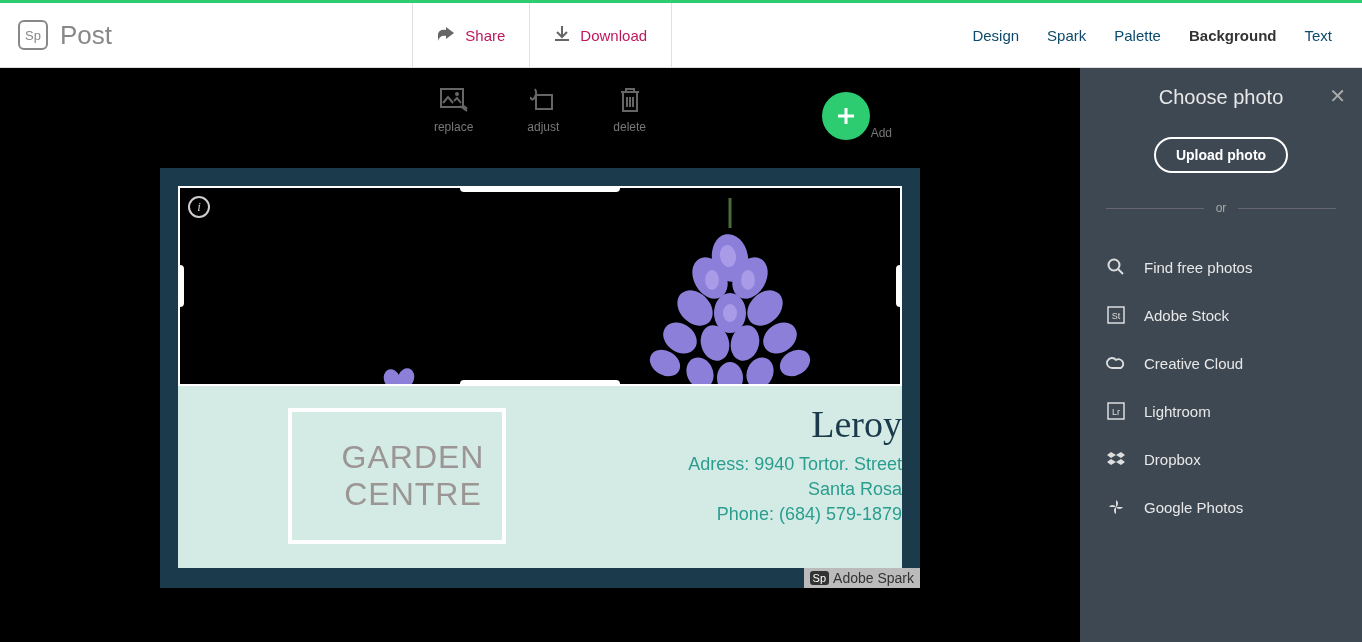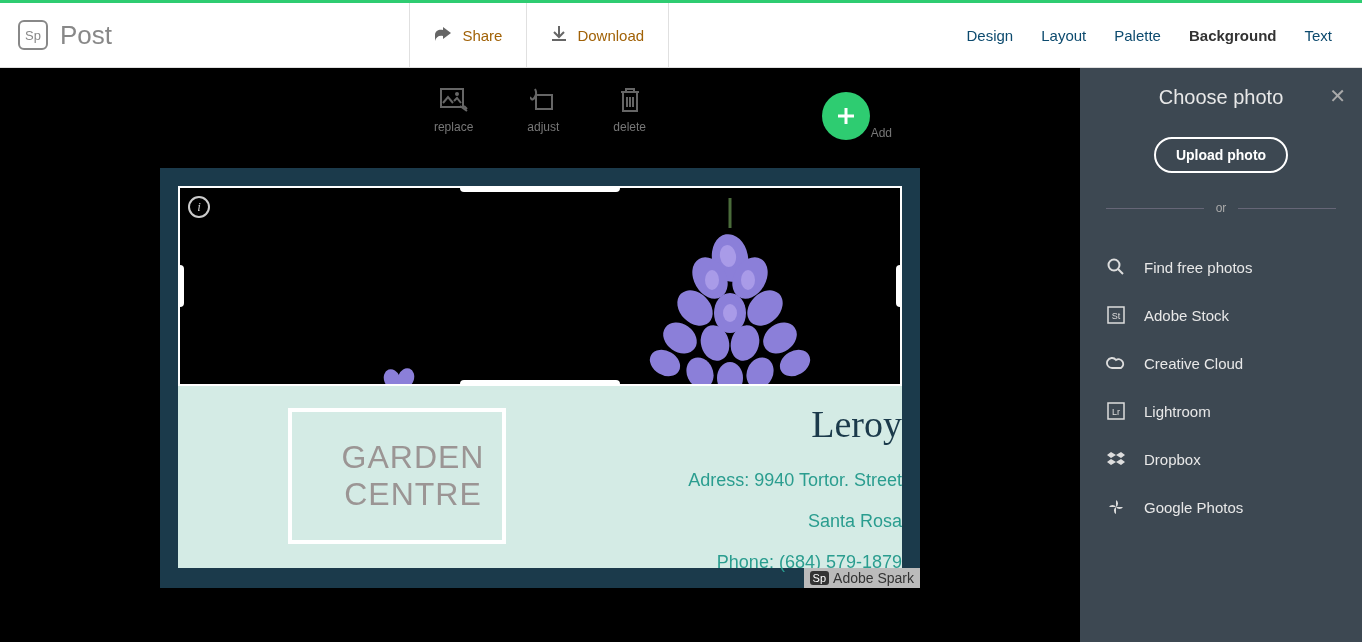--- a/index.html
+++ b/index.html
@@ -3,21 +3,21 @@
 <meta charset="utf-8">
 <style>
   * { margin: 0; padding: 0; box-sizing: border-box; }
   body { font-family: -apple-system, BlinkMacSystemFont, "Segoe UI", Arial, sans-serif; background: #f0f0f0; width: 1362px; height: 642px; overflow: hidden; }
   .topbar-accent { height: 3px; background: #2ecc71; }
   .header { height: 65px; background: #fff; display: flex; align-items: center; border-bottom: 1px solid #e0e0e0; }
   .logo-area { display: flex; align-items: center; gap: 12px; padding-left: 18px; }
   .logo-box { width: 30px; height: 30px; border: 2px solid #888; border-radius: 6px; display: flex; align-items: center; justify-content: center; font-size: 13px; color: #888; font-weight: 500; }
   .app-title { font-size: 26px; color: #888; font-weight: 300; }
   .header-center { margin-left: auto; display: flex; height: 100%; }
-  .header-center-btn { display: flex; align-items: center; gap: 10px; padding: 0 24px; border-left: 1px solid #e0e0e0; cursor: pointer; color: #a16207; font-size: 15px; }
+  .header-center-btn { display: flex; align-items: center; gap: 10px; padding: 0 24px; border-left: 1px solid #e0e0e0; cursor: pointer; color: #be185d; font-size: 15px; }
   .header-center-btn:last-child { border-right: 1px solid #e0e0e0; }
   .tabs { margin-left: auto; display: flex; gap: 28px; padding-right: 30px; }
   .tab { color: #0c4a6e; font-size: 15px; cursor: pointer; }
   .tab.active { color: #333; font-weight: 600; }
   .main { display: flex; height: calc(100% - 68px); }
   .canvas-area { flex: 1; position: relative; background: #000000; }
   .canvas-toolbar { display: flex; justify-content: center; align-items: flex-start; gap: 54px; padding-top: 18px; position: relative; }
   .tool-btn { display: flex; flex-direction: column; align-items: center; gap: 6px; cursor: pointer; color: #666; }
   .tool-icon { width: 28px; height: 28px; display: flex; align-items: center; justify-content: center; }
   .tool-label { font-size: 12px; color: #777; }
@@ -32,21 +32,21 @@
   .handle-h.top { top: -4px; }
   .handle-h.bottom { bottom: -4px; }
   .handle-v { position: absolute; width: 8px; height: 42px; background: #fff; border-radius: 4px; top: 50%; transform: translateY(-50%); }
   .handle-v.left { left: -4px; }
   .handle-v.right { right: -4px; }
   .canvas-lower { display: flex; height: 182px; background: #d4ebe5; margin-top: 0; }
   .card-box { margin: 22px 0 0 110px; width: 218px; height: 136px; border: 4px solid #fff; display: flex; flex-direction: column; align-items: center; justify-content: center; padding-left: 32px; }
   .card-line { font-size: 32px; color: #9b9594; letter-spacing: 1px; font-weight: 400; }
   .contact-box { flex: 1; display: flex; flex-direction: column; align-items: flex-end; padding-top: 16px; }
   .contact-name { font-family: "Brush Script MT", cursive; font-size: 38px; color: #1b3a4b; margin-bottom: 4px; }
-  .contact-line { color: #2a9d8f; font-size: 18px; margin-top: 20px; }
+  .contact-line { color: #2a9d8f; font-size: 18px; margin-top: 4px; }
   .watermark { position: absolute; right: 0; bottom: 0; background: #bbb; color: #333; font-size: 14px; padding: 2px 6px; display: flex; align-items: center; gap: 4px; }
   .watermark-box { background: #333; color: #fff; font-size: 11px; padding: 1px 3px; border-radius: 3px; }
   .sidebar { width: 282px; background: #3d4852; color: #fff; padding: 18px 0; position: relative; }
   .sidebar-title { text-align: center; font-size: 20px; font-weight: 300; color: #e8e8e8; }
   .sidebar-close { position: absolute; right: 16px; top: 16px; font-size: 20px; color: #aaa; cursor: pointer; }
   .upload-btn { display: block; margin: 28px auto 0; padding: 8px 20px; border: 2px solid #fff; border-radius: 20px; background: transparent; color: #fff; font-size: 14px; font-weight: 600; cursor: pointer; text-align: center; }
   .divider-row { display: flex; align-items: center; gap: 12px; margin: 28px 26px; }
   .divider-line { flex: 1; height: 1px; background: #667; }
   .divider-text { font-size: 12px; color: #aaa; }
   .source-list { display: flex; flex-direction: column; }
@@ -73,21 +73,21 @@
     </div>
     <div class="header-center-btn">
       <svg width="16" height="18" viewBox="0 0 16 18">
           <path d="M8 0 L8 10 M3 6 L8 11 L13 6 M1 14 L15 14" stroke="#666" stroke-width="2" fill="none"></path>
         </svg>
       <span>Download</span>
     </div>
   </div>
   <div class="tabs">
     <div class="tab">Design</div>
-    <div class="tab">Layout</div>
+    <div class="tab">Spark</div>
     <div class="tab">Palette</div>
     <div class="tab active">Background</div>
     <div class="tab">Text</div>
   </div>
 </div>
 
 <div class="main">
   <div class="canvas-area">
 
     <div class="canvas-toolbar">

